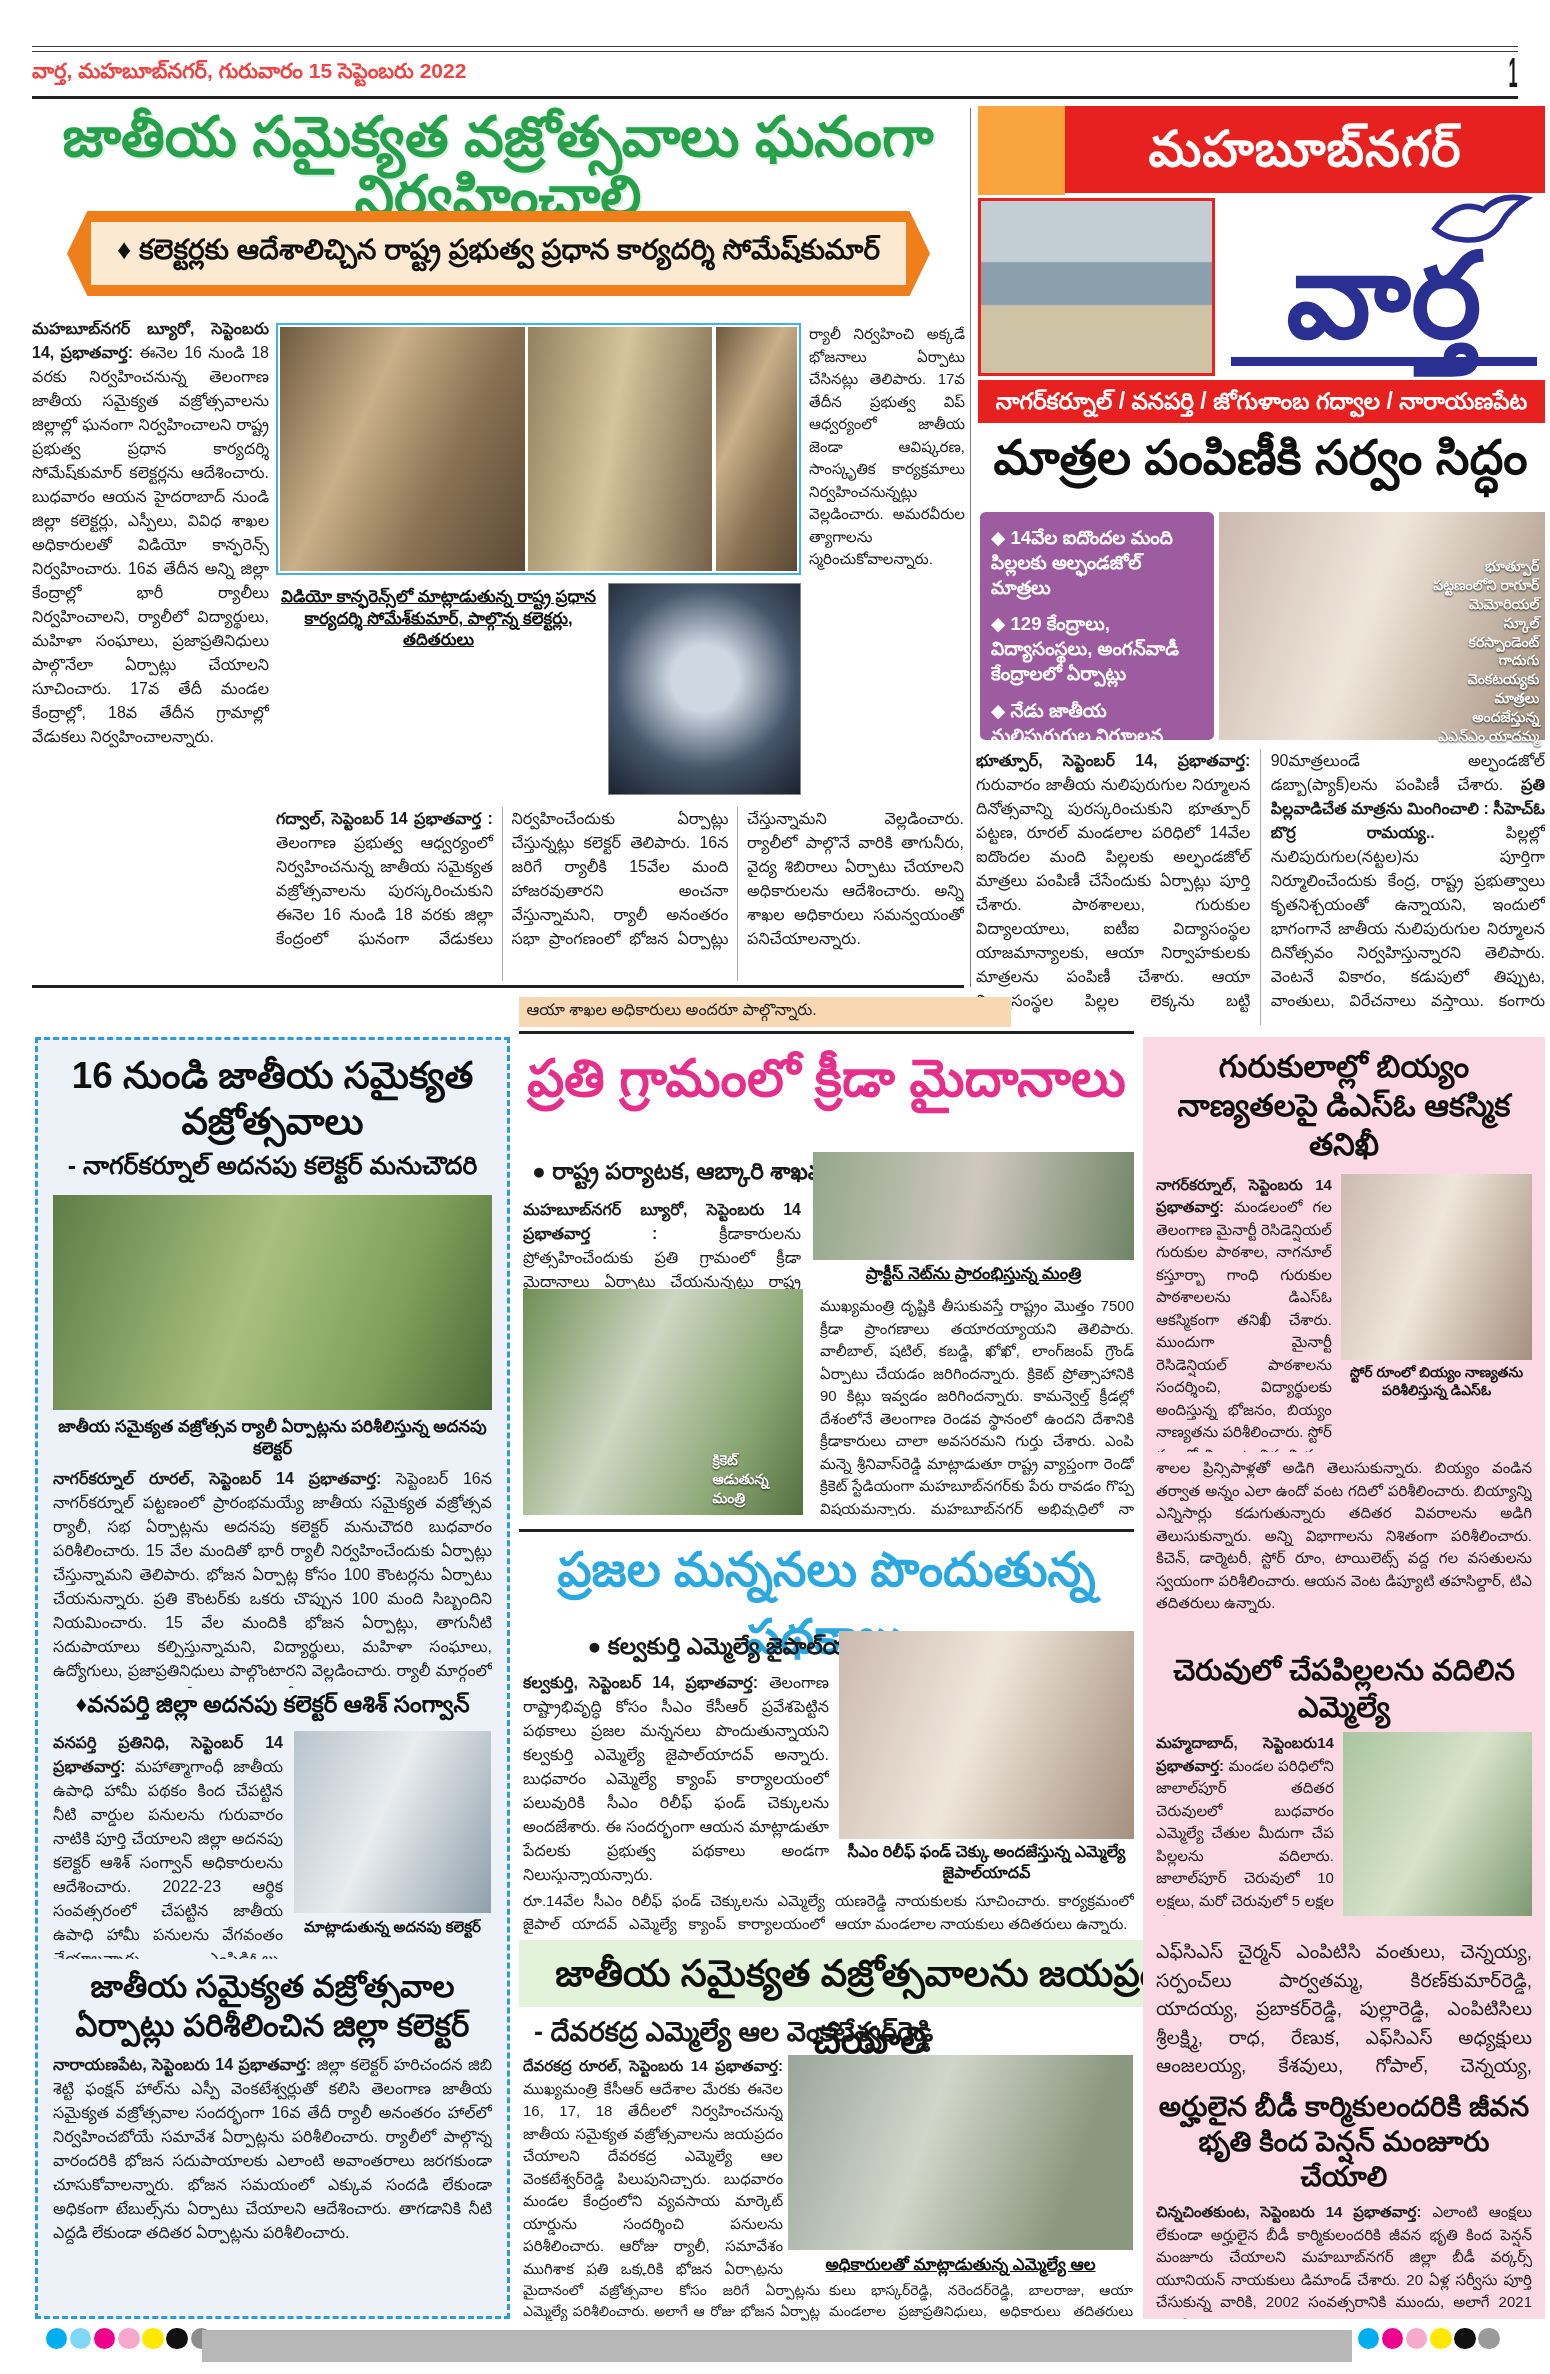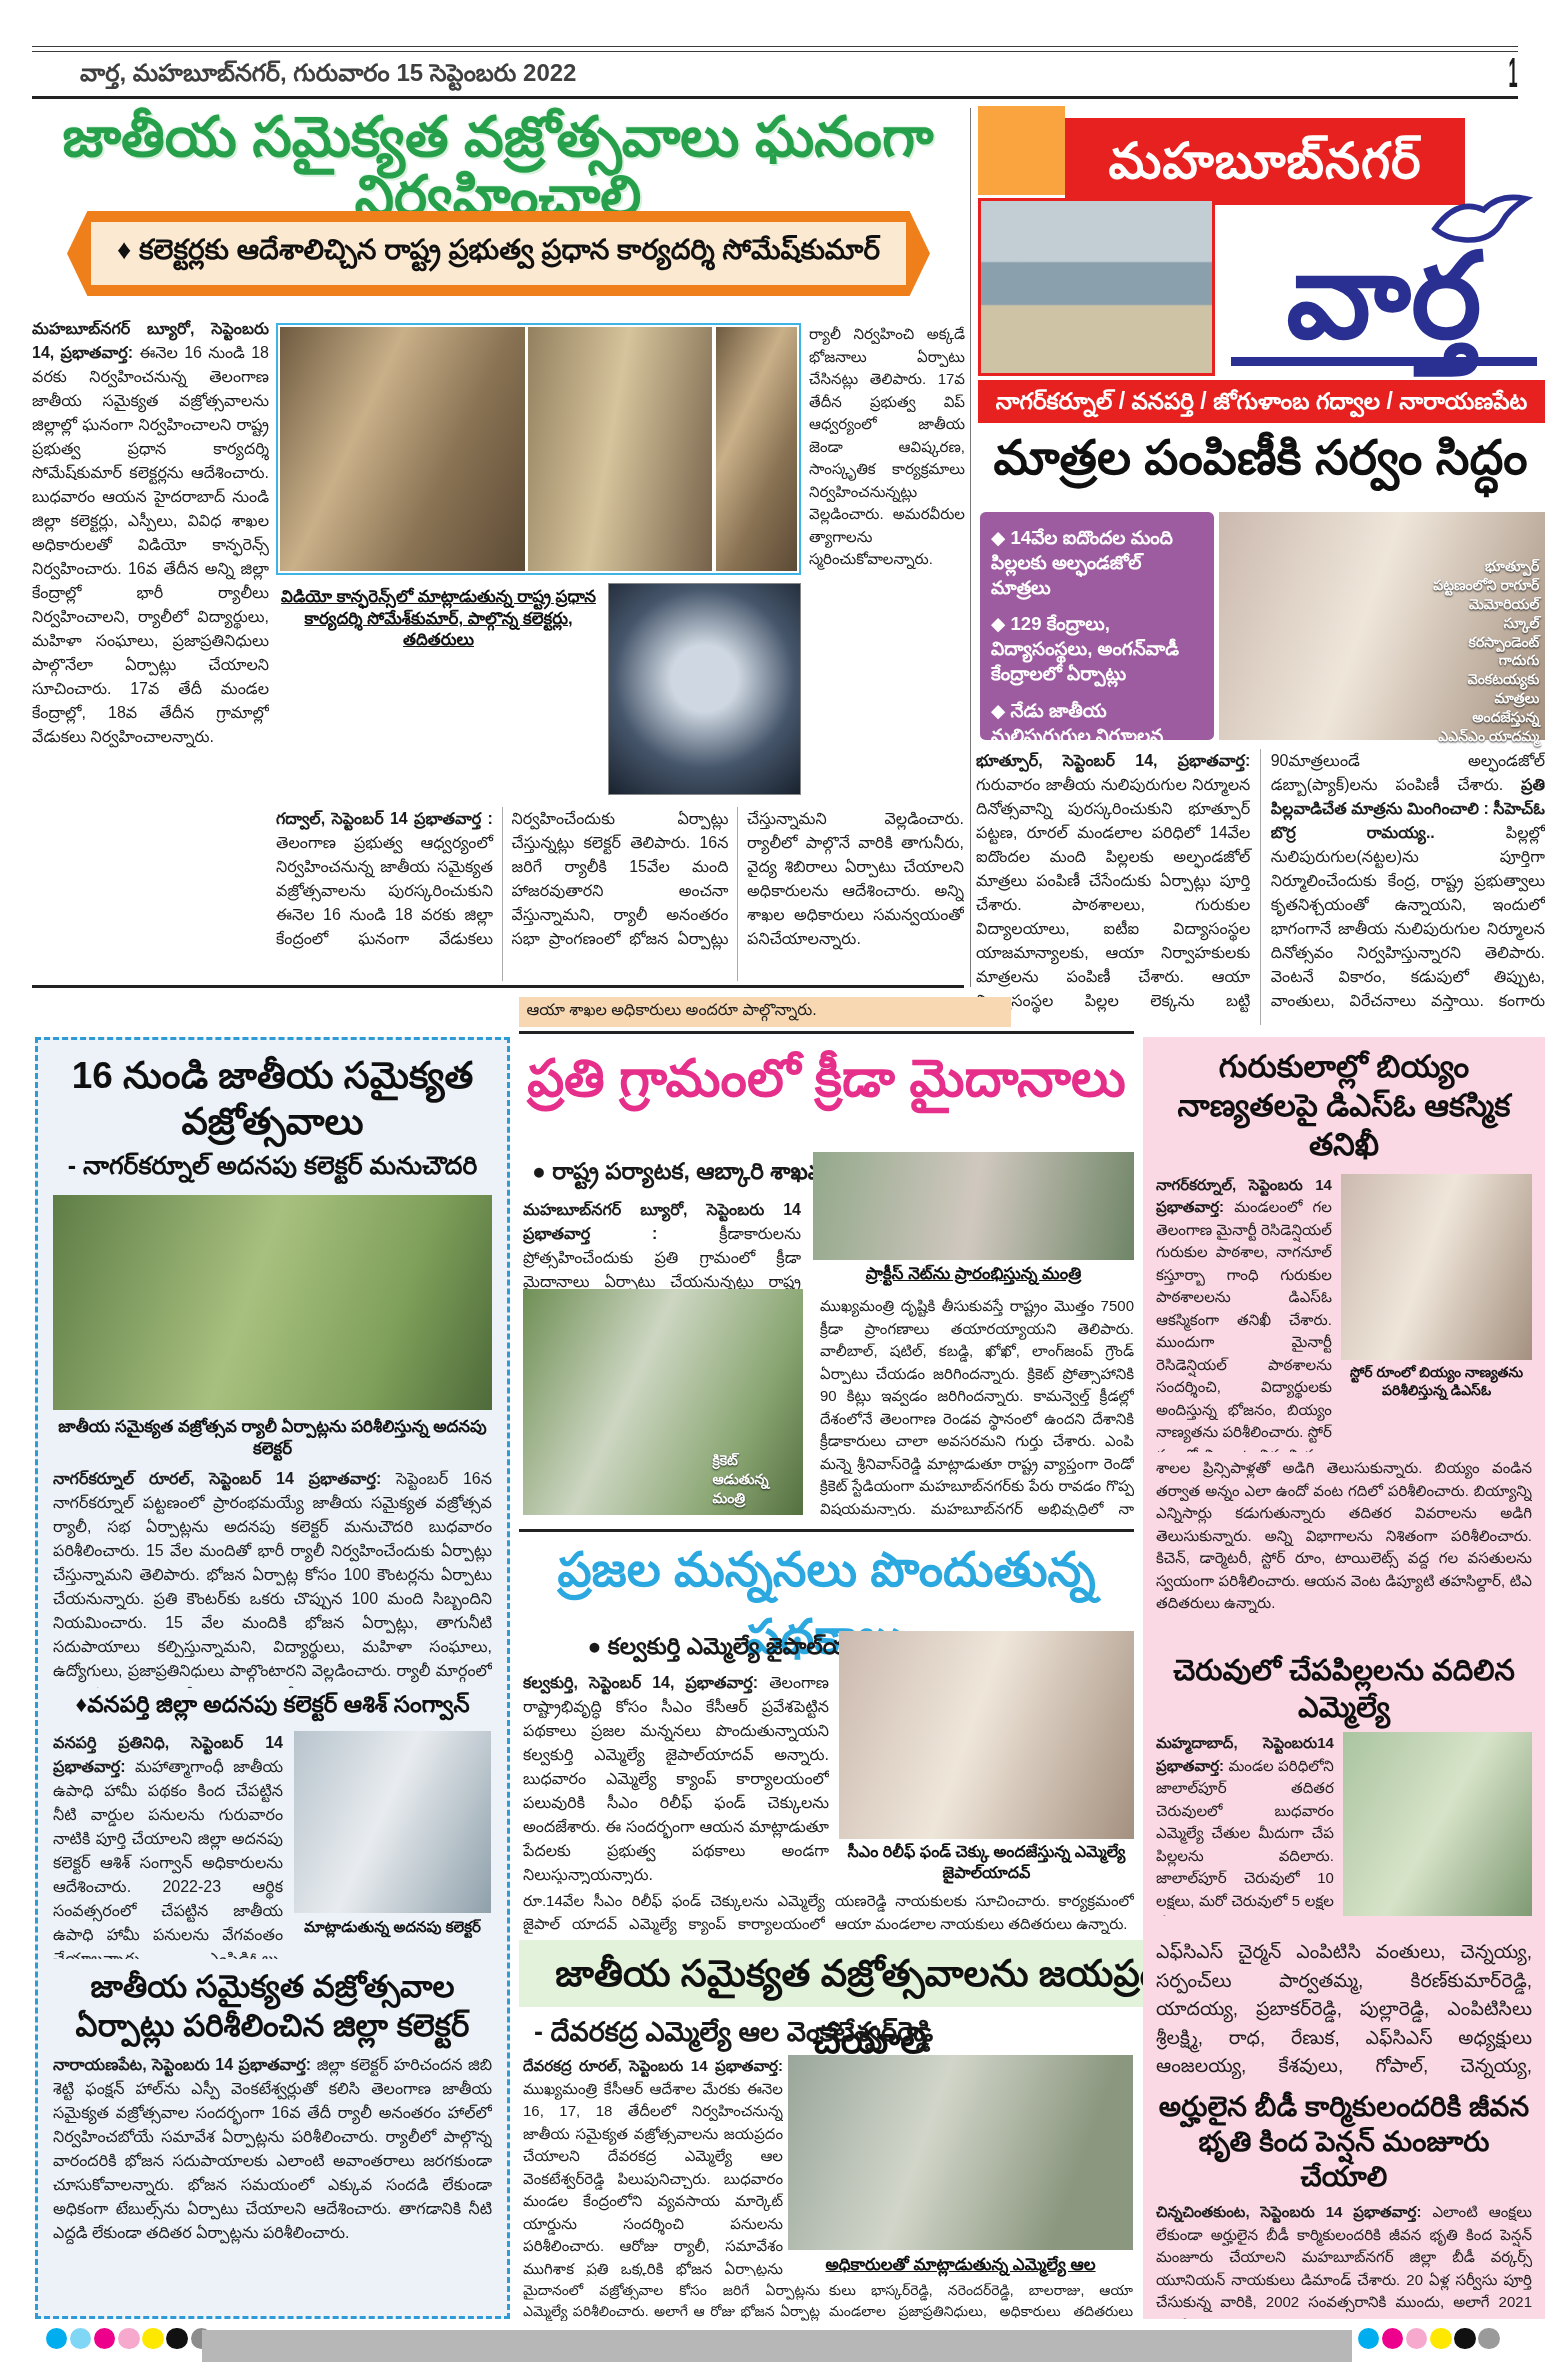--- a/index.html
+++ b/index.html
@@ -9,21 +9,21 @@
   .ctr{text-align:center;}
   .jst{text-align:justify;}
   .bold{font-weight:bold;}
   .clip{overflow:hidden;}
   .body-txt{font-size:16px;line-height:1.5;color:#1c1c1c;}
   .cap{font-weight:bold;font-size:16.7px;line-height:1.3;text-align:center;color:#111;}
   .u{text-decoration:underline;}
   .rule{background:#222;}
   
   .hdr-double{border-top:1.9px solid #3a3a3a;border-bottom:0.9px solid #3a3a3a;height:3.7px;}
-  .edition{font-size:24px;font-weight:bold;color:#404040;margin-left:48px;}
+  .edition{font-size:21px;font-weight:bold;color:#ef4444;}
   .pagemark{font-size:43px;font-weight:bold;transform:scaleX(.38);transform-origin:center;}
   
   .lead-head{font-size:56px;font-weight:bold;color:#27a04b;line-height:1.05;
              text-shadow:1.9px 1.9px 0 #d9f0dd,-0.9px -0.9px 0 #eaf6ee;}
   .ribbon{background:#ef7f1a;clip-path:polygon(20.4px 0,calc(100% - 20.4px) 0,100% 50%,calc(100% - 20.4px) 100%,20.4px 100%,0 50%);}
   .ribbon-in{position:absolute;left:24px;right:24px;top:11px;bottom:11px;background:#fcе9d2;
              background:#fce9d2;display:flex;align-items:center;justify-content:center;
              font-size:28px;font-weight:bold;color:#111;}
   .photo-strip{border:2.8px solid #3fb3e3;background:#fff;display:flex;gap:3.7px;padding:1.9px;box-sizing:border-box;}
   .ph-meet1{background:linear-gradient(115deg,#6e5a40,#c9b089 35%,#8a7354 65%,#5c4a35);}
@@ -94,21 +94,21 @@
   <div class="abs ph-tv" style="left:608px;top:583px;width:191px;height:210px;border:0.9px solid #888;"></div>
 
   <div class="abs body-txt jst cols3 clip" style="left:276px;top:807px;width:688px;height:174px;">
     <b class="dateline">గద్వాల్, సెప్టెంబర్ 14 ప్రభాతవార్త :</b>
     <span>తెలంగాణ ప్రభుత్వ ఆధ్వర్యంలో నిర్వహించనున్న జాతీయ సమైక్యత వజ్రోత్సవాలను పురస్కరించుకుని ఈనెల 16 నుండి 18 వరకు జిల్లా కేంద్రంలో ఘనంగా వేడుకలు నిర్వహించేందుకు ఏర్పాట్లు చేస్తున్నట్లు కలెక్టర్ తెలిపారు. 16న జరిగే ర్యాలీకి 15వేల మంది హాజరవుతారని అంచనా వేస్తున్నామని, ర్యాలీ అనంతరం సభా ప్రాంగణంలో భోజన ఏర్పాట్లు చేస్తున్నామని వెల్లడించారు. ర్యాలీలో పాల్గొనే వారికి తాగునీరు, వైద్య శిబిరాలు ఏర్పాటు చేయాలని అధికారులను ఆదేశించారు. అన్ని శాఖల అధికారులు సమన్వయంతో పనిచేయాలన్నారు.</span>
   </div>
   <div class="abs rule" style="left:32px;top:985px;width:932px;height:2.8px;"></div>
   <div class="abs vline" style="left:970px;top:108px;height:879px;"></div>
 
   <div class="abs" style="left:978px;top:106px;width:87px;height:89px;background:#f9a43f;"></div>
-  <div class="abs red ctr" style="left:1065px;top:106px;width:400px;height:87px;line-height:87px;margin-top:12px;">
+  <div class="abs red ctr" style="left:1065px;top:106px;width:480px;height:87px;line-height:87px;">
     <span class="mast-town">మహబూబ్‌నగర్</span>
   </div>
   <div class="abs ph-dam" style="left:978px;top:198px;width:237px;height:178px;border:3.7px solid #e6211f;box-sizing:border-box;"></div>
   <div class="abs" style="left:1224px;top:195px;width:320px;height:182px;">
     <svg class="abs" style="right:7.4px;top:-3.7px;width:111px;height:61px;" viewBox="0 0 100 55">
       <path d="M8 34 Q28 6 52 17 Q66 2 90 7 Q74 17 69 27 Q59 46 34 44 Q18 43 8 34 Z" fill="#ffffff" stroke="#2a2f92" stroke-width="5"></path>
     </svg>
     <div class="logo-txt ctr" style="margin-top:41px;">వార్త</div>
     <div style="margin:1.9px auto 0;width:306px;height:9.3px;background:#2a2f92;"></div>
   </div>

